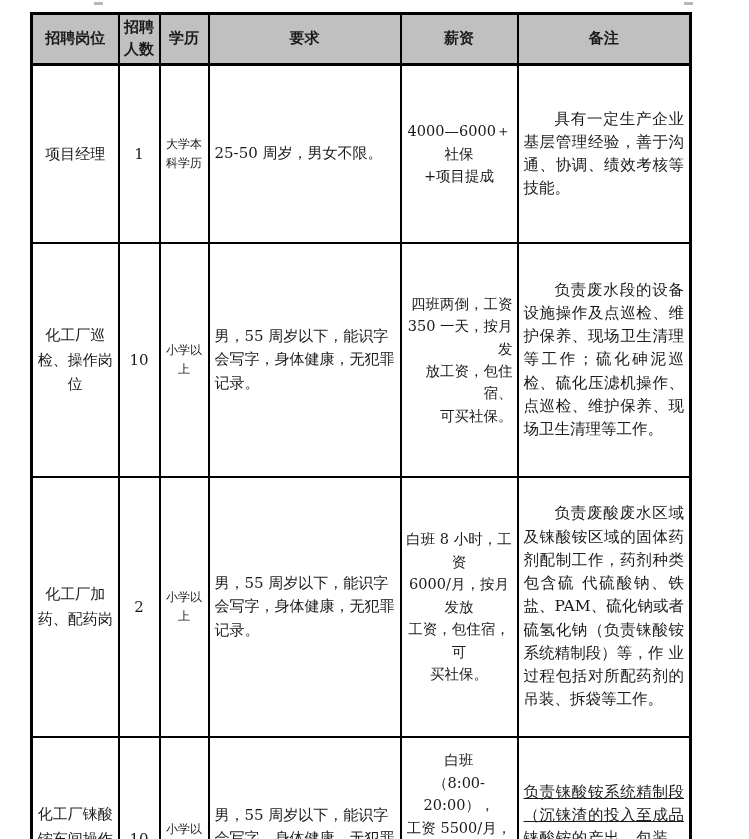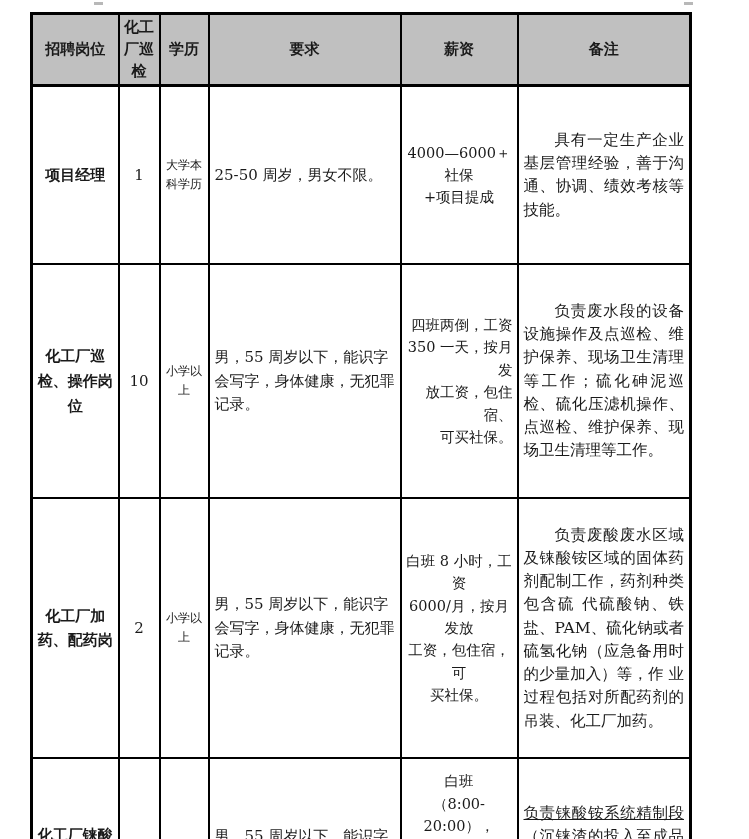--- a/index.html
+++ b/index.html
@@ -48,21 +48,21 @@
     text-align: center;
     height: 44px;
     border-bottom: 3px solid #000;
   }
   tr.r1 td { height: 144px; }
   tr.r2 td { height: 200px; }
   tr.r3 td { height: 226px; }
   tr.r4 td { height: 170px; }
 
   td.pos {
-    font-weight: bold;
+    font-weight: normal;
     font-size: 15px;
     text-align: center;
     line-height: 1.65;
   }
   td.num {
     font-size: 15px;
     text-align: center;
   }
   td.edu {
     font-size: 12px;
@@ -104,21 +104,21 @@
     <col style="width:87px">
     <col style="width:41px">
     <col style="width:49px">
     <col style="width:192px">
     <col style="width:117px">
     <col style="width:173px">
   </colgroup>
   <thead>
     <tr>
       <th>招聘岗位</th>
-      <th>化工厂巡检</th>
+      <th>招聘人数</th>
       <th>学历</th>
       <th>要求</th>
       <th>薪资</th>
       <th>备注</th>
     </tr>
   </thead>
   <tbody>
     <tr class="r1">
       <td class="pos">项目经理</td>
       <td class="num">1</td>
@@ -141,21 +141,21 @@
     </tr>
     <tr class="r3">
       <td class="pos">化工厂加药、配药岗</td>
       <td class="num">2</td>
       <td class="edu">小学以上</td>
       <td class="req">男，55 周岁以下，能识字会写字，身体健康，无犯罪记录。</td>
       <td class="sal">白班 8 小时，工资
 6000/月，按月发放
 工资，包住宿，可
 买社保。</td>
-      <td class="note">负责废酸废水区域及铼酸铵区域的固体药剂配制工作，药剂种类包含硫 代硫酸钠、铁盐、PAM、硫化钠或者硫氢化钠（应急备用时的少量加入）等，作 业过程包括对所配药剂的吊装、化工厂加药。</td>
+      <td class="note">负责废酸废水区域及铼酸铵区域的固体药剂配制工作，药剂种类包含硫 代硫酸钠、铁盐、PAM、硫化钠或者硫氢化钠（负责铼酸铵系统精制段）等，作 业过程包括对所配药剂的吊装、拆袋等工作。</td>
     </tr>
     <tr class="r4">
       <td class="pos">化工厂铼酸铵车间操作岗</td>
       <td class="num">10</td>
       <td class="edu">小学以上</td>
       <td class="req">男，55 周岁以下，能识字会写字，身体健康，无犯罪记录。</td>
       <td class="sal">白班
 （8:00-20:00），
 工资 5500/月，上
 一休一，包住宿，

